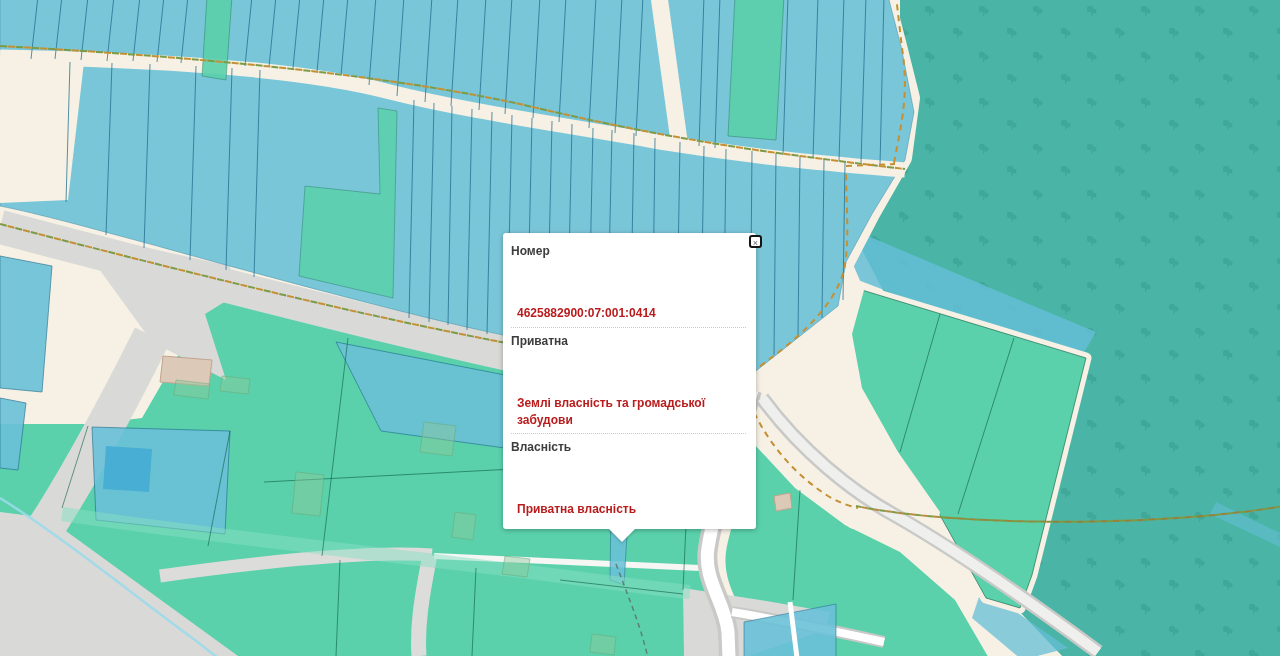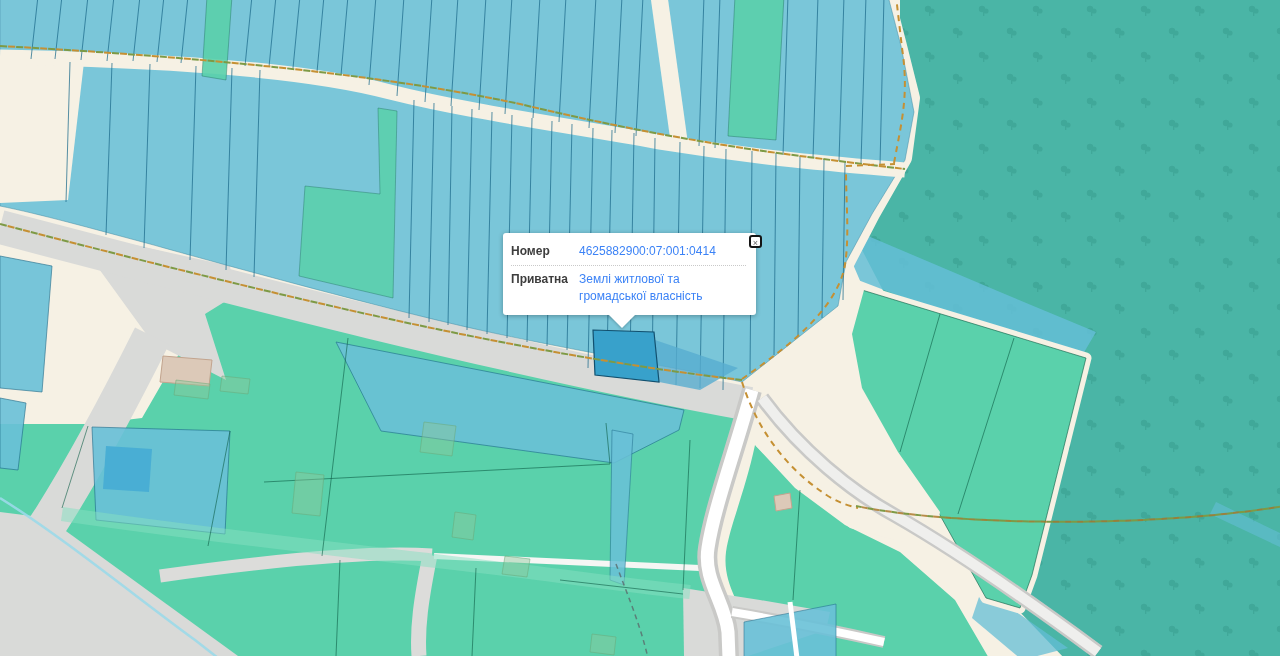--- a/index.html
+++ b/index.html
@@ -2,24 +2,24 @@
 <html><head>
 <meta charset="utf-8">
 <style>
   html,body{margin:0;padding:0;background:#f6f1e4;}
   #stage{position:relative;width:1280px;height:656px;overflow:hidden;font-family:"Liberation Sans",sans-serif;}
   #map-svg{position:absolute;left:0;top:0;}
   
   .popup{position:absolute;left:503px;top:233px;width:253px;background:#fff;border-radius:3px;
          box-shadow:0 1px 5px rgba(0,0,0,.3);font-size:12px;color:#333;z-index:10;}
   .popup-body{padding:5px 10px 6px 8px;}
-  .prow{display:flex;padding:5px 0 5px 0;border-bottom:1px dotted #c9c9c9;line-height:1.4;}
+  .prow{display:flex;padding:5px 0 5px 0;border-bottom:1px dotted #c9c9c9;line-height:1.4;flex-direction:column;}
   .prow:last-child{border-bottom:none;}
   .plabel{width:62px;flex:0 0 62px;font-weight:bold;color:#3d3d3d;}
-  .pvalue{flex:1;padding-left:6px;color:#3b82f6;}
+  .pvalue{flex:1;padding-left:6px;color:#b91c1c;font-weight:bold;}
   .popup-tail{position:absolute;left:105px;bottom:-13px;width:0;height:0;
               border-left:14px solid transparent;border-right:14px solid transparent;border-top:14px solid #fff;
               filter:drop-shadow(0 2px 1px rgba(0,0,0,.15));}
   .popup-close{position:absolute;right:-6px;top:2px;width:13px;height:13px;background:#fff;border:2px solid #141414;
                border-radius:3px;font-size:9px;line-height:12px;text-align:center;color:#666;cursor:pointer;padding:0;}
 </style>
 </head>
 <body>
 
 <div id="stage">
@@ -220,19 +220,23 @@
 
 <div class="popup">
   <button class="popup-close">×</button>
   <div class="popup-body">
     <div class="prow">
       <div class="plabel">Номер</div>
       <div class="pvalue">4625882900:07:001:0414</div>
     </div>
     <div class="prow">
       <div class="plabel">Приватна</div>
-      <div class="pvalue">Землі житлової та громадської власність</div>
+      <div class="pvalue">Землі власність та громадської забудови</div>
+    </div>
+    <div class="prow">
+      <div class="plabel">Власність</div>
+      <div class="pvalue">Приватна власність</div>
     </div>
   </div>
   <div class="popup-tail"></div>
 </div>
 
 </div>
 
 </body></html>

